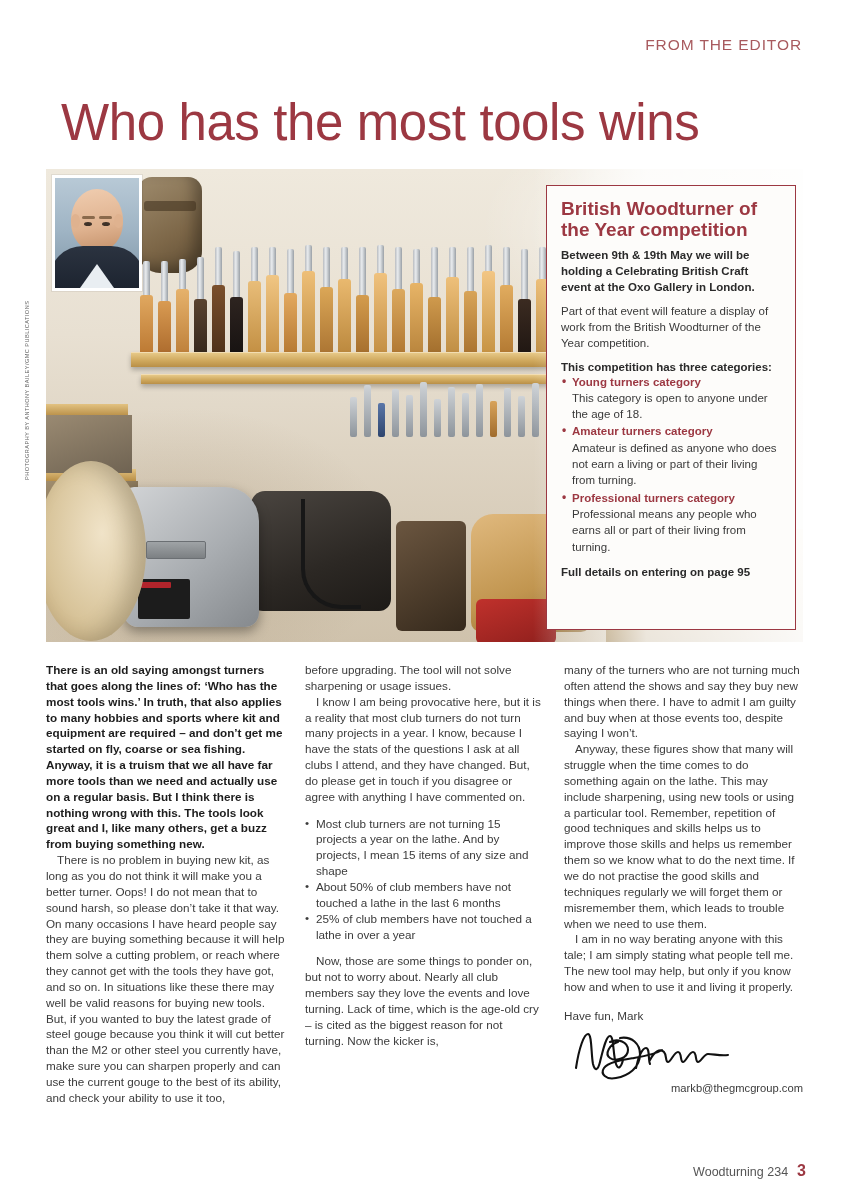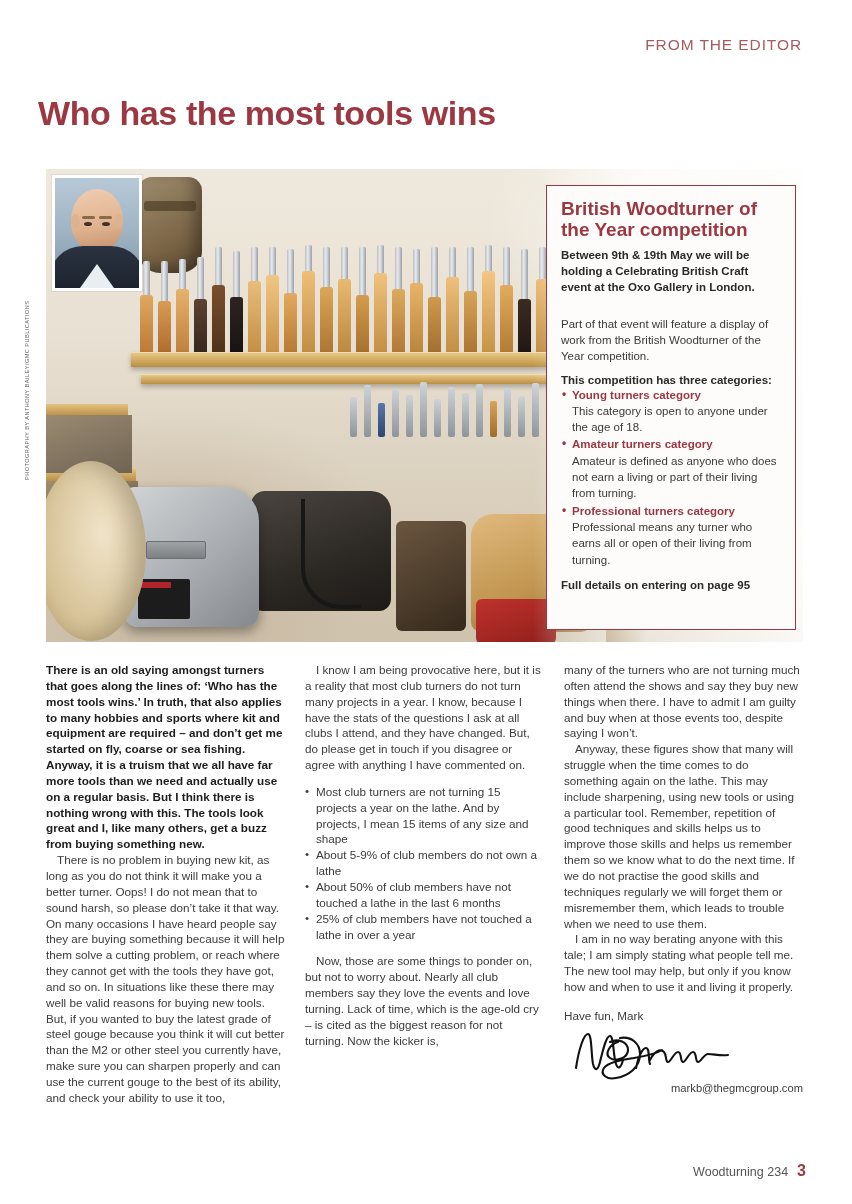--- a/index.html
+++ b/index.html
@@ -27,25 +27,25 @@
     font-size: 15.5px;
     letter-spacing: 0.9px;
     color: #a85a5e;
     font-family: "Liberation Sans", sans-serif;
     font-weight: 400;
   }
 
   .headline {
     position: absolute;
     top: 96px;
-    left: 38px;
-    font-size: 34px;
+    left: 61px;
+    font-size: 51px;
     line-height: 1.05;
     color: #9c3842;
-    font-weight: 700;
+    font-weight: 400;
     font-family: "Liberation Sans", sans-serif;
     letter-spacing: -0.4px;
   }
 
   
   .photo-area {
     position: absolute;
     left: 46px;
     top: 169px;
     width: 757px;
@@ -280,21 +280,21 @@
     padding: 12px 14px 10px 14px;
   }
   .panel-title {
     color: #9c3842;
     font-size: 19px;
     line-height: 1.12;
     font-weight: 700;
     margin-bottom: 6px;
   }
   .panel p { font-size: 11.5px; line-height: 1.42; color: #3a3a3a; }
-  .panel .lead { font-weight: 700; color: #2a2a2a; margin-bottom: 20px; }
+  .panel .lead { font-weight: 700; color: #2a2a2a; margin-bottom: 7px; }
   .panel .body { margin-bottom: 9px; }
   .panel .cats-head { font-weight: 700; color: #2a2a2a; font-size: 11.5px; margin-bottom: 1px; }
 
   .cat-list { list-style: none; margin-bottom: 9px; }
   .cat-item { margin-bottom: 1px; }
   .cat-name {
     color: #9c3842; font-weight: 700; font-size: 11.5px;
     position: relative; padding-left: 11px; line-height: 1.42;
   }
   .cat-name::before {
@@ -553,38 +553,38 @@
       <li class="cat-item">
         <div class="cat-name">Young turners category</div>
         <div class="cat-desc">This category is open to anyone under the age of 18.</div>
       </li>
       <li class="cat-item">
         <div class="cat-name">Amateur turners category</div>
         <div class="cat-desc">Amateur is defined as anyone who does not earn a living or part of their living from turning.</div>
       </li>
       <li class="cat-item">
         <div class="cat-name">Professional turners category</div>
-        <div class="cat-desc">Professional means any turner who earns all or open of their living from turning.</div>
+        <div class="cat-desc">Professional means any people who earns all or part of their living from turning.</div>
       </li>
     </ul>
     <div class="full-details">Full details on entering on page 95</div>
   </aside>
 
   <div class="columns">
 
     <div class="col">
       <p class="intro">There is an old saying amongst turners that goes along the lines of: ‘Who has the most tools wins.’ In truth, that also applies to many hobbies and sports where kit and equipment are required – and don’t get me started on fly, coarse or sea fishing. Anyway, it is a truism that we all have far more tools than we need and actually use on a regular basis. But I think there is nothing wrong with this. The tools look great and I, like many others, get a buzz from buying something new.</p>
       <p class="indent">There is no problem in buying new kit, as long as you do not think it will make you a better turner. Oops! I do not mean that to sound harsh, so please don’t take it that way. On many occasions I have heard people say they are buying something because it will help them solve a cutting problem, or reach where they cannot get with the tools they have got, and so on. In situations like these there may well be valid reasons for buying new tools. But, if you wanted to buy the latest grade of steel gouge because you think it will cut better than the M2 or other steel you currently have, make sure you can sharpen properly and can use the current gouge to the best of its ability, and check your ability to use it too,</p>
     </div>
 
     <div class="col">
+      <p>before upgrading. The tool will not solve sharpening or usage issues.</p>
       <p class="indent">I know I am being provocative here, but it is a reality that most club turners do not turn many projects in a year. I know, because I have the stats of the questions I ask at all clubs I attend, and they have changed. But, do please get in touch if you disagree or agree with anything I have commented on.</p>
       <ul class="bullets">
         <li>Most club turners are not turning 15 projects a year on the lathe. And by projects, I mean 15 items of any size and shape</li>
-        <li>About 5-9% of club members do not own a lathe</li>
         <li>About 50% of club members have not touched a lathe in the last 6 months</li>
         <li>25% of club members have not touched a lathe in over a year</li>
       </ul>
       <p class="indent">Now, those are some things to ponder on, but not to worry about. Nearly all club members say they love the events and love turning. Lack of time, which is the age-old cry – is cited as the biggest reason for not turning. Now the kicker is,</p>
     </div>
 
     <div class="col">
       <p>many of the turners who are not turning much often attend the shows and say they buy new things when there. I have to admit I am guilty and buy when at those events too, despite saying I won’t.</p>
       <p class="indent">Anyway, these figures show that many will struggle when the time comes to do something again on the lathe. This may include sharpening, using new tools or using a particular tool. Remember, repetition of good techniques and skills helps us to improve those skills and helps us remember them so we know what to do the next time. If we do not practise the good skills and techniques regularly we will forget them or misremember them, which leads to trouble when we need to use them.</p>
       <p class="indent">I am in no way berating anyone with this tale; I am simply stating what people tell me. The new tool may help, but only if you know how and when to use it and living it properly.</p>

